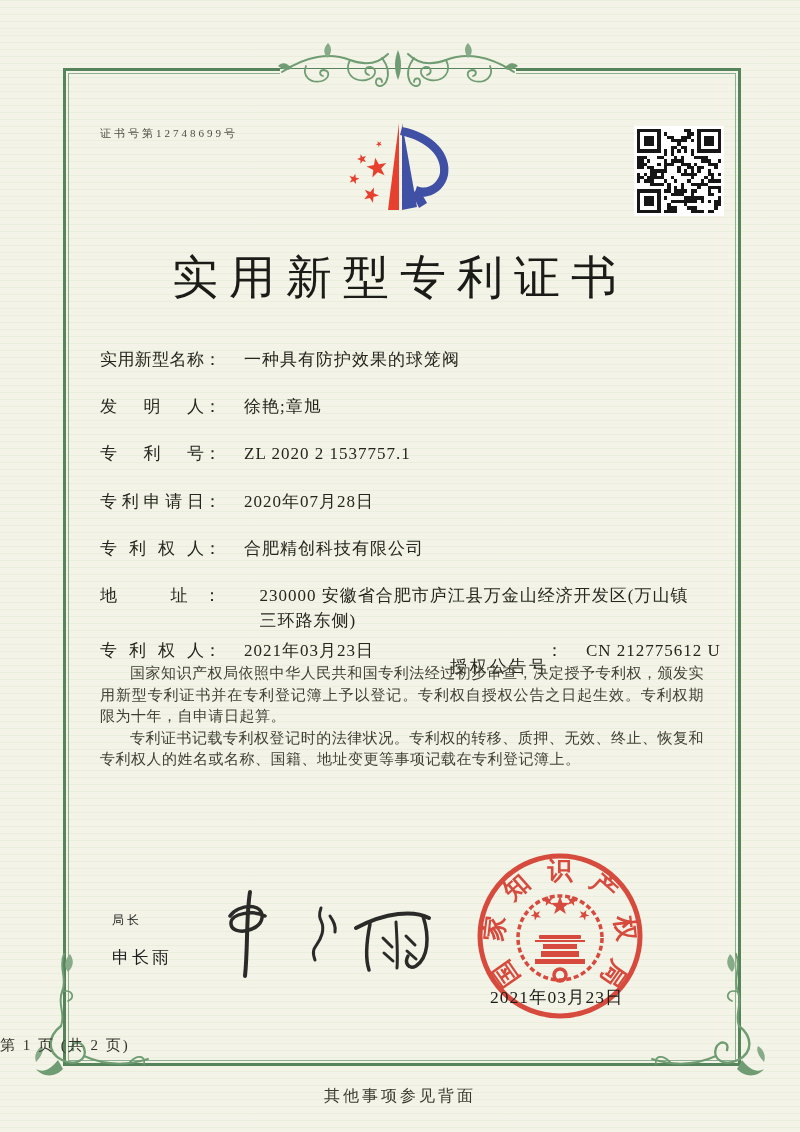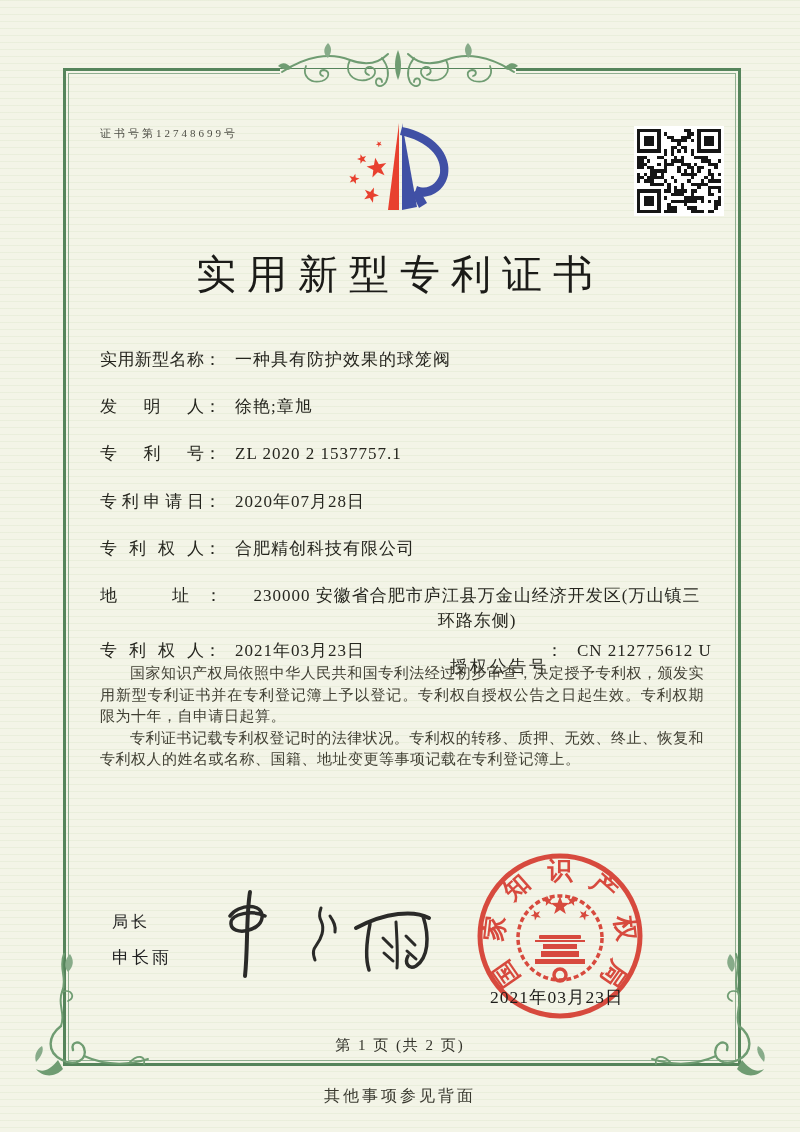--- a/index.html
+++ b/index.html
@@ -19,44 +19,44 @@
   .flourish.left{left:34px;top:952px;}
   .flourish.right{left:651px;top:952px;transform:scaleX(-1);}
   
   .cert-no{position:absolute;left:100px;top:126px;font-size:11px;letter-spacing:3px;color:#4d4d45;}
   .logo{position:absolute;left:338px;top:112px;width:132px;height:106px;}
   .qr{position:absolute;left:634px;top:126px;width:90px;height:90px;background:#fff;
       display:grid;grid-template-columns:repeat(25,1fr);grid-template-rows:repeat(25,1fr);
       padding:3px;box-sizing:border-box;}
   .qr div.on{background:#161616;}
   .title{position:absolute;left:0;right:0;top:247px;text-align:center;
-         font-size:40px;letter-spacing:11px;color:#1b1b18;font-weight:400;}
+         font-size:46px;letter-spacing:11px;color:#1b1b18;font-weight:400;}
   
   .frow{position:absolute;left:100px;width:602px;font-size:17px;color:#26261f;line-height:25px;white-space:nowrap;}
   .frow .flabel{display:inline-block;width:104px;text-align:justify;text-align-last:justify;vertical-align:top;font-family:Liberation Serif, serif;}
   .frow .fcolon{display:inline-block;vertical-align:top;}
-  .frow .fvalue{display:inline-block;margin-left:14px;letter-spacing:1px;vertical-align:top;text-align:center;}
+  .frow .fvalue{display:inline-block;margin-left:23px;letter-spacing:1px;vertical-align:top;}
   .frow.wrap{white-space:normal;display:flex;gap:16px;}
   .frow.wrap .fvalue{max-width:456px;font-family:Liberation Serif, serif;}
   .r1{top:347px;} .r2{top:394px;} .r3{top:441px;} .r4{top:489px;} .r5{top:536px;}
   .r6{top:583px;} .r7{top:638px;}
   .pair2{position:absolute;left:350px;top:0;}
   .pair2 .flabel{width:96px;margin-top:16px;}
   
   .paras{position:absolute;left:100px;top:663px;width:604px;color:#403f33;}
   .paras p{margin:0;font-size:15px;line-height:21.5px;text-indent:2em;text-align:justify;letter-spacing:0.5px;}
   
-  .officer-title{position:absolute;left:112px;top:912px;font-size:16px;letter-spacing:3px;color:#222;}
+  .officer-title{position:absolute;left:112px;top:912px;font-size:12px;letter-spacing:3px;color:#222;}
   .officer-name{position:absolute;left:112px;top:946px;font-size:17px;letter-spacing:3px;color:#222;}
   .sig{position:absolute;left:218px;top:886px;width:218px;height:96px;}
   
   .seal{position:absolute;left:475px;top:851px;width:170px;height:170px;opacity:0.9;}
   .seal-date{position:absolute;left:490px;top:985px;font-size:17.5px;letter-spacing:1px;color:#1d1d1a;}
   
-  .page-no{position:absolute;left:0;right:0;top:1036px;text-align:center;font-size:15px;color:#33332b;letter-spacing:2px;}
+  .page-no{position:absolute;left:0;right:0;top:1036px;font-size:15px;color:#33332b;letter-spacing:2px;}
   .back-note{position:absolute;left:0;right:0;top:1086px;text-align:center;font-size:16px;color:#3a3a30;letter-spacing:3px;}
 </style>
 </head>
 <body>
 
 <div class="page">
 
   <div class="frame-outer">
     <div class="frame-inner"></div>
   </div>

